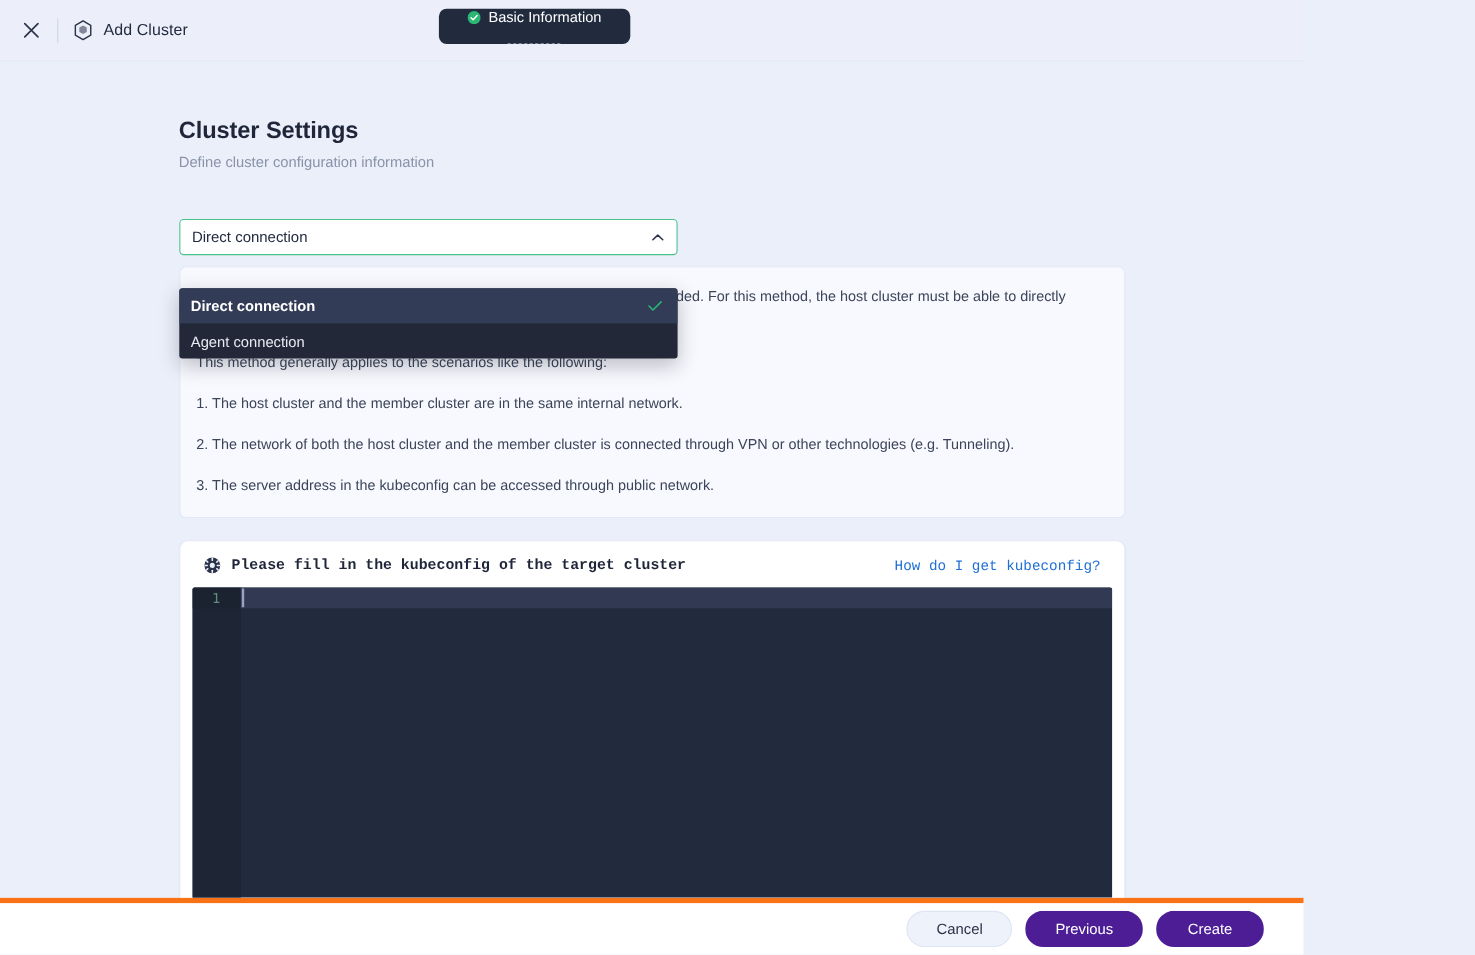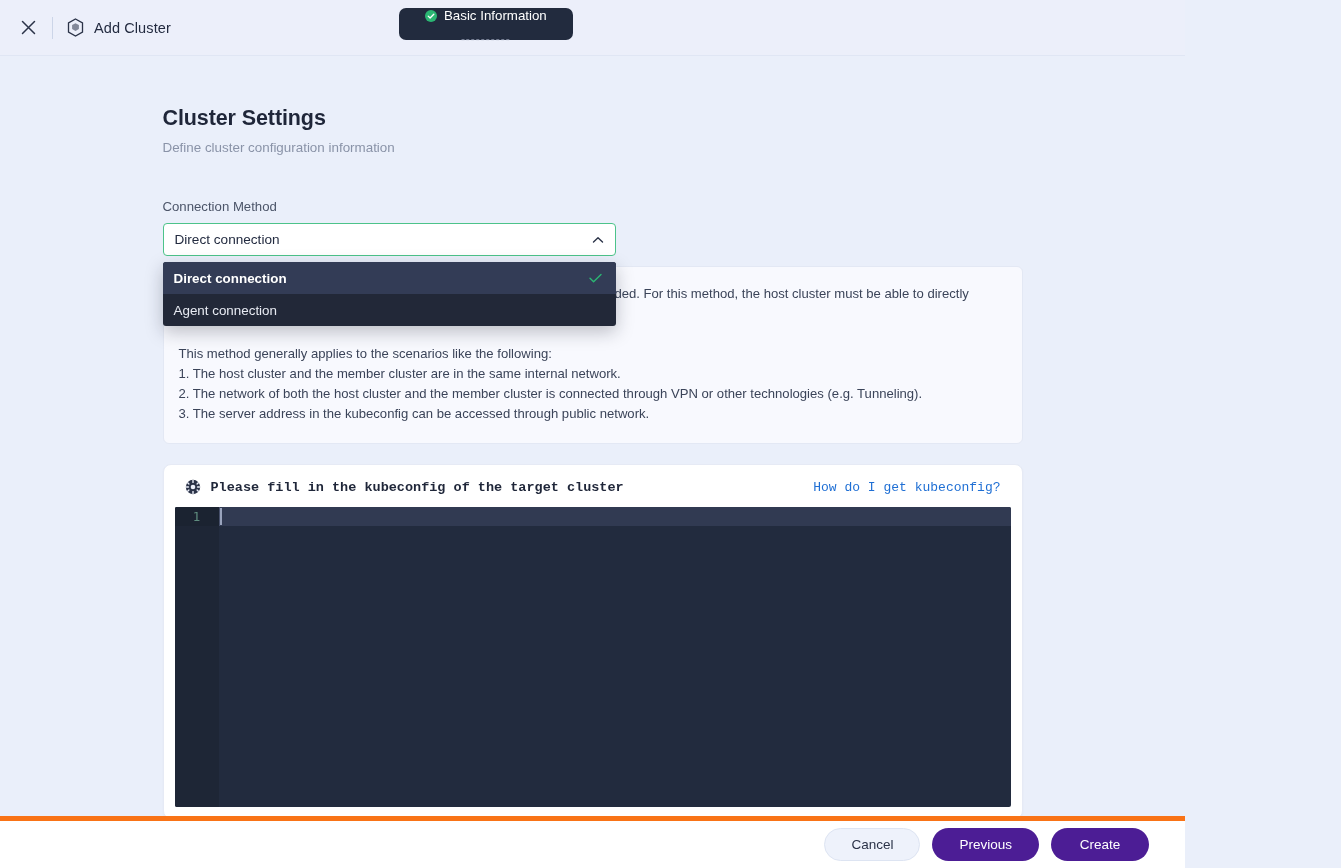--- a/index.html
+++ b/index.html
@@ -223,21 +223,21 @@
     font-size: 13.1px;
     line-height: 20px;
     color: #3b4459;
   }
 
   .info-panel p.spaced {
     margin-top: 20px;
   }
 
   .info-panel p.item {
-    margin-top: 0;
+    margin-top: 17px;
   }
 
   
   .kube-card {
     margin-top: 20px;
     background: #ffffff;
     border: 1px solid #e6eaf5;
     border-radius: 8px;
     padding: 12px 11px 11px 11px;
     box-shadow: 0 1px 2px rgba(40,50,80,0.04);
@@ -403,21 +403,20 @@
     </div>
   </div>
 
   <div class="body-area">
     <div class="content">
 
       <div class="page-title">Cluster Settings</div>
       <div class="page-sub">Define cluster configuration information</div>
 
       <div class="field">
-        <div class="field-label">Connection Method</div>
 
         <div class="select-trigger">
           <span class="select-value">Direct connection</span>
           <span class="chevron">
             <svg width="12" height="8" viewBox="0 0 12 8" fill="none" aria-hidden="true">
               <path d="M1.5 6 L6 1.8 L10.5 6" stroke="currentColor" stroke-width="1.4" stroke-linecap="round" stroke-linejoin="round"></path>
             </svg>
           </span>
         </div>
 

